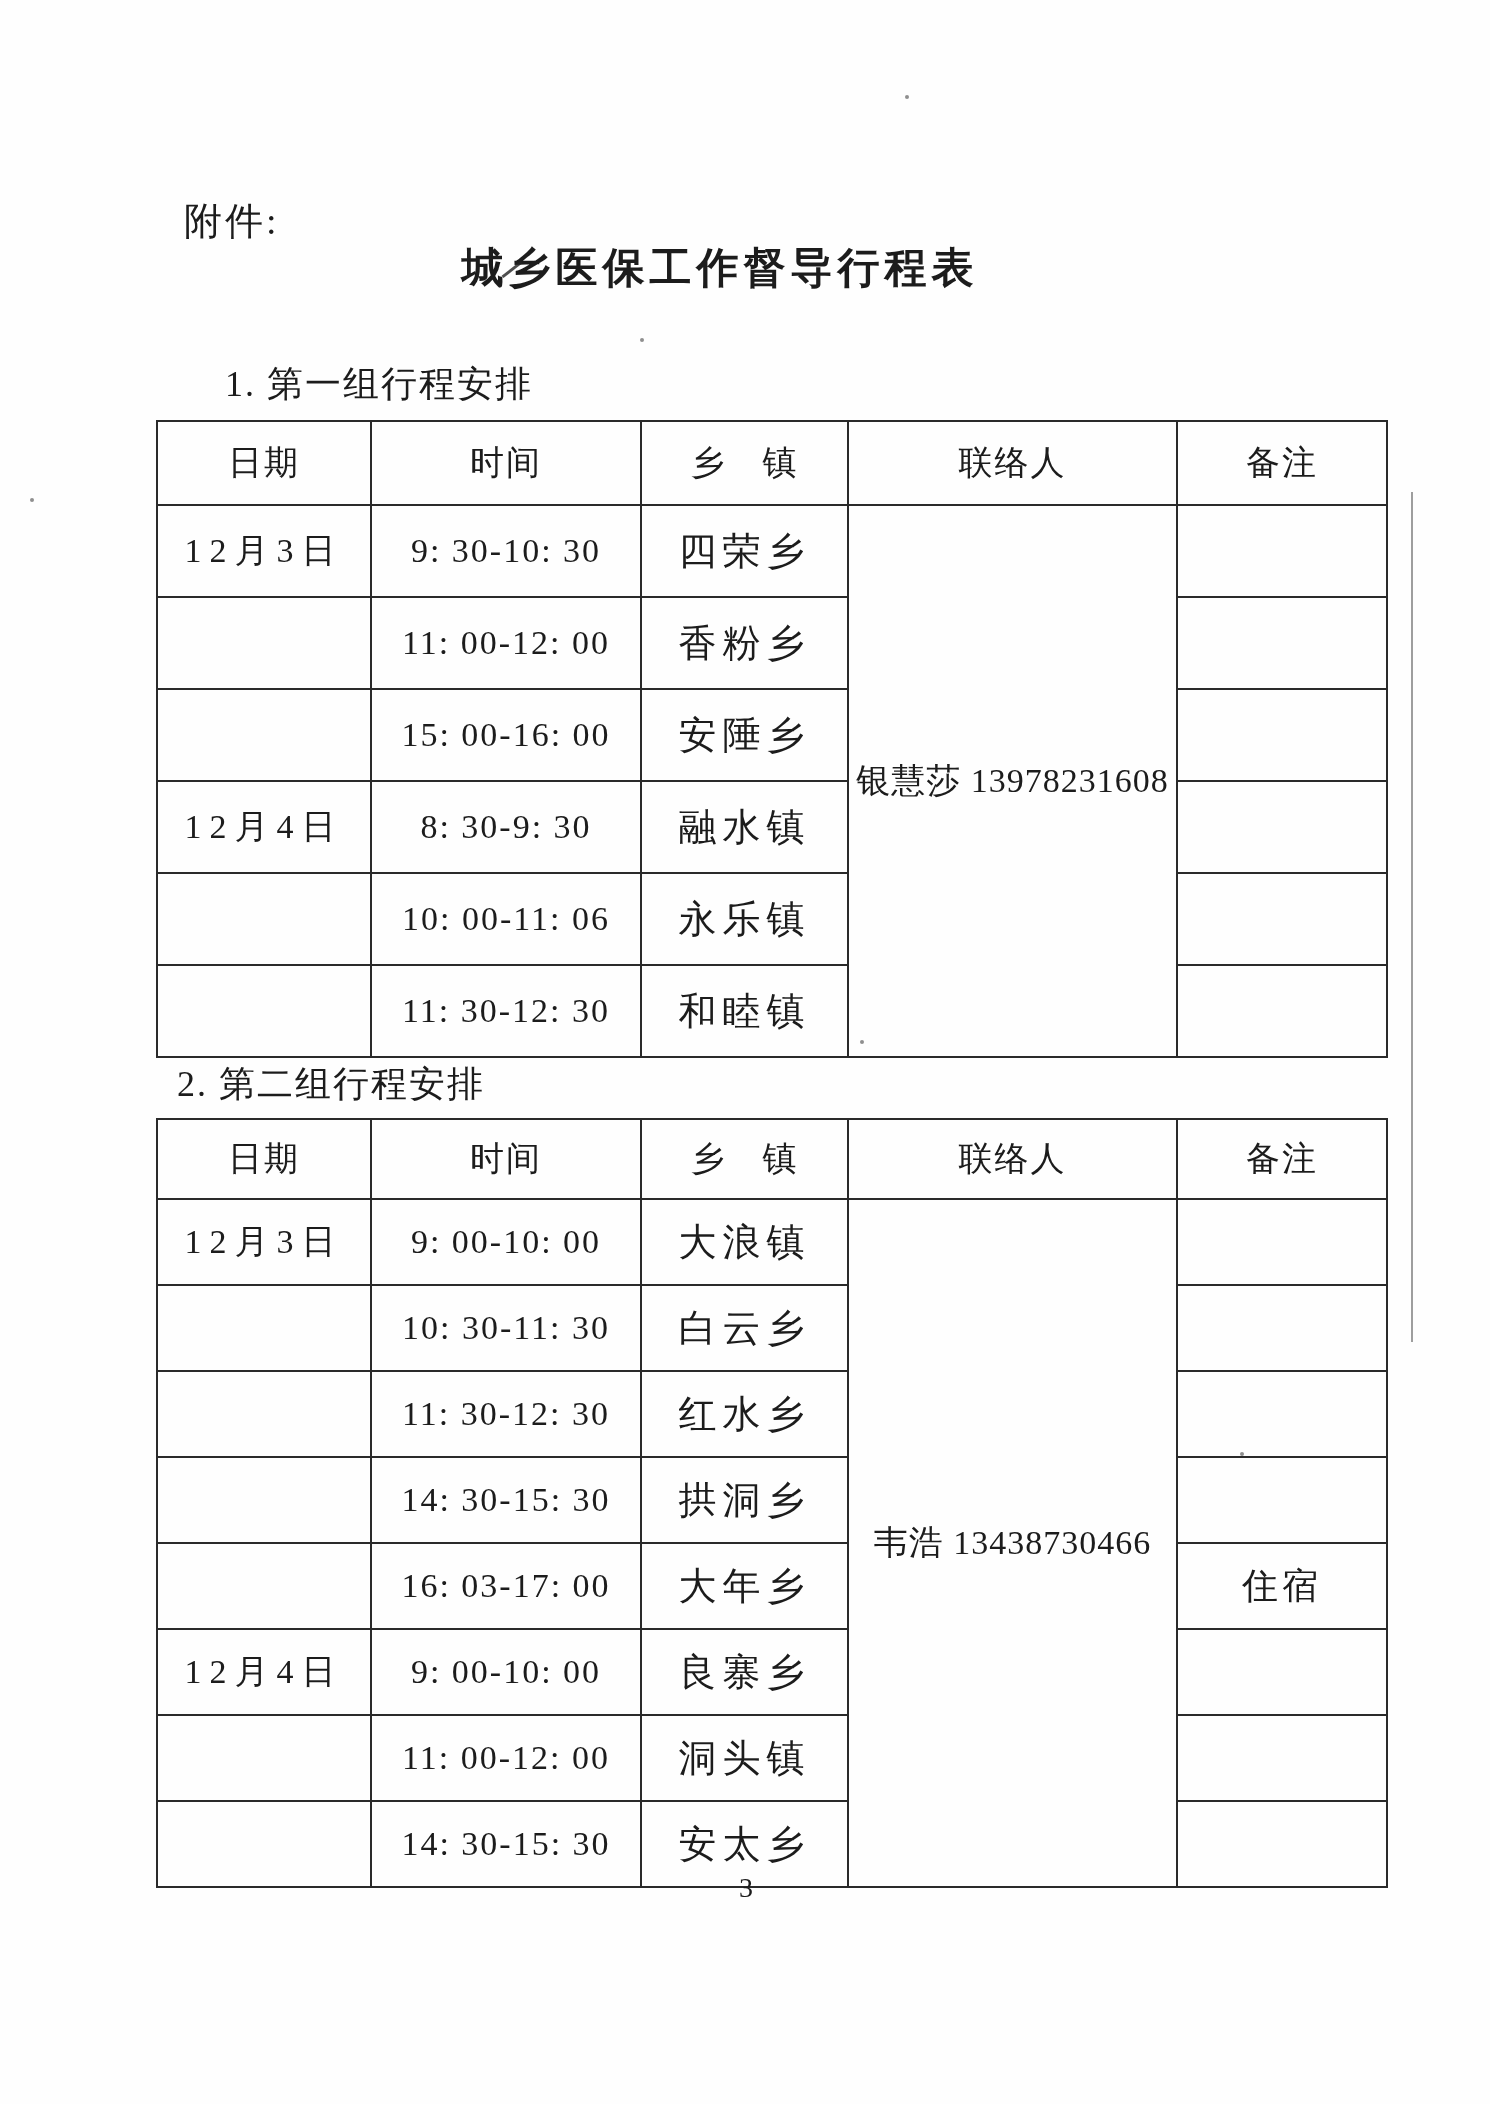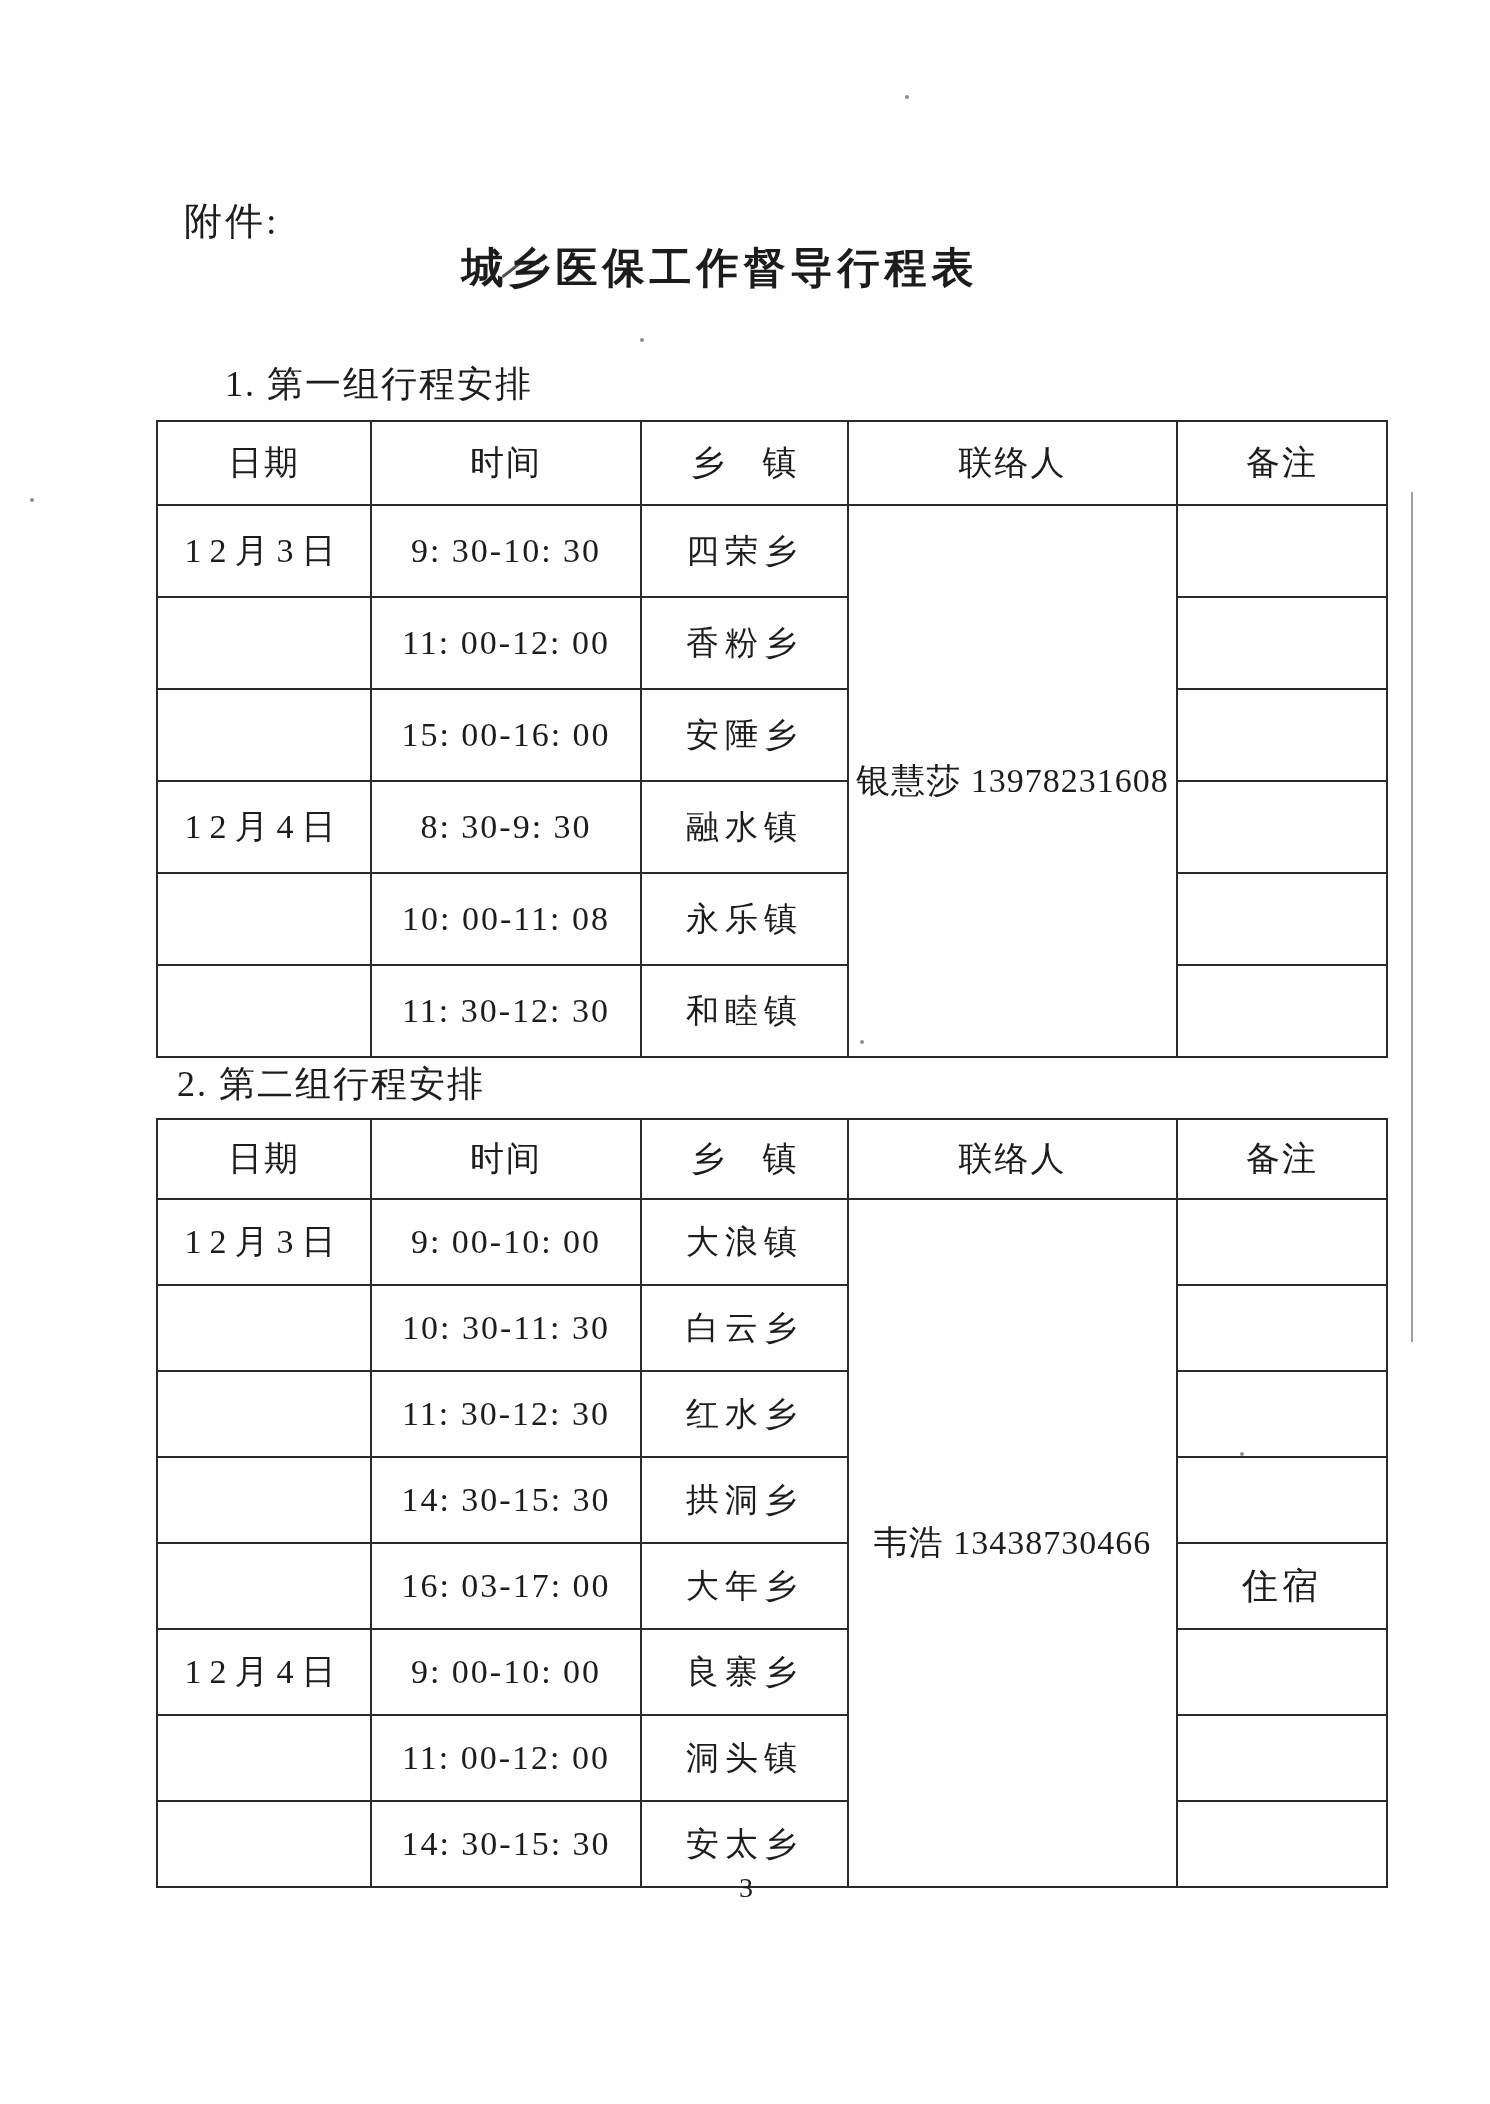--- a/index.html
+++ b/index.html
@@ -50,21 +50,21 @@
   th.col-town{width:197px;}
   th.col-contact{width:319px;}
   th.col-note{width:200px;}
   #table-1 th{height:82px;}
   #table-1 tbody td{height:90px;}
   #table-2 th{height:78px;}
   #table-2 tbody td{height:84px;}
   table.sched th{font-size:34px;letter-spacing:2px;}
   td.date-cell{font-size:34px;letter-spacing:8px;}
   td.time-cell{font-size:34px;letter-spacing:2px;white-space:pre;}
-  td.town-cell{font-size:33px;letter-spacing:6px;margin-left:47px;}
+  td.town-cell{font-size:38px;letter-spacing:6px;margin-left:47px;}
   td.contact-cell{font-size:34px;letter-spacing:1px;}
   td.note-cell{font-size:36px;letter-spacing:4px;}
   #page-number{
     left:156px;top:1872px;width:1180px;
     text-align:center;font-size:28px;
   }
   #scan-line-right{
     left:1411px;top:492px;width:2px;height:850px;
     background:#6a6a6a;opacity:.65;
   }
@@ -114,21 +114,21 @@
         <td class="note-cell"></td>
       </tr>
       <tr>
         <td class="date-cell">12月4日</td>
         <td class="time-cell">8: 30-9: 30</td>
         <td class="town-cell">融水镇</td>
         <td class="note-cell"></td>
       </tr>
       <tr>
         <td class="date-cell"></td>
-        <td class="time-cell">10: 00-11: 08</td>
+        <td class="time-cell">10: 00-11: 06</td>
         <td class="town-cell">永乐镇</td>
         <td class="note-cell"></td>
       </tr>
       <tr>
         <td class="date-cell"></td>
         <td class="time-cell">11: 30-12: 30</td>
         <td class="town-cell">和睦镇</td>
         <td class="note-cell"></td>
       </tr>
     </tbody>

